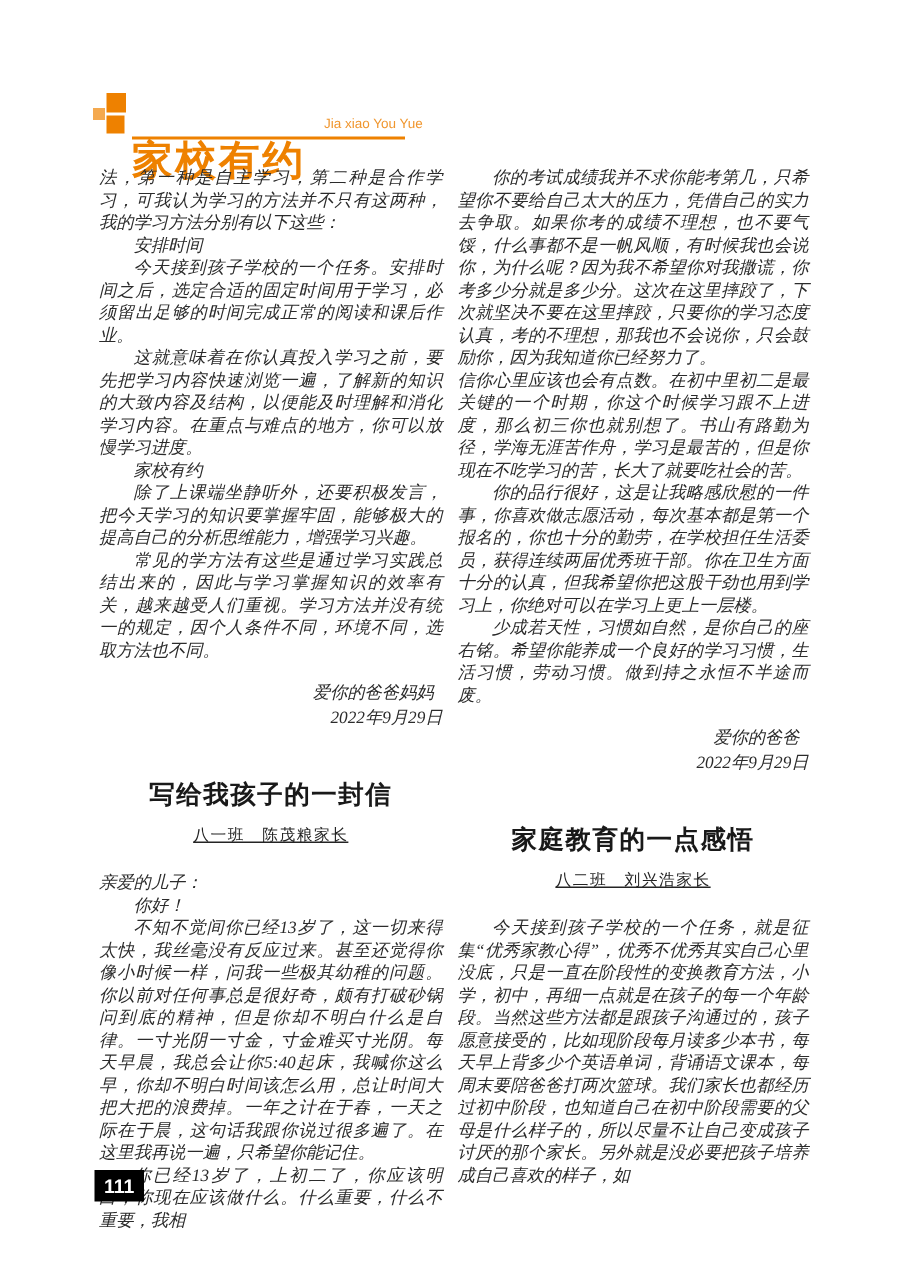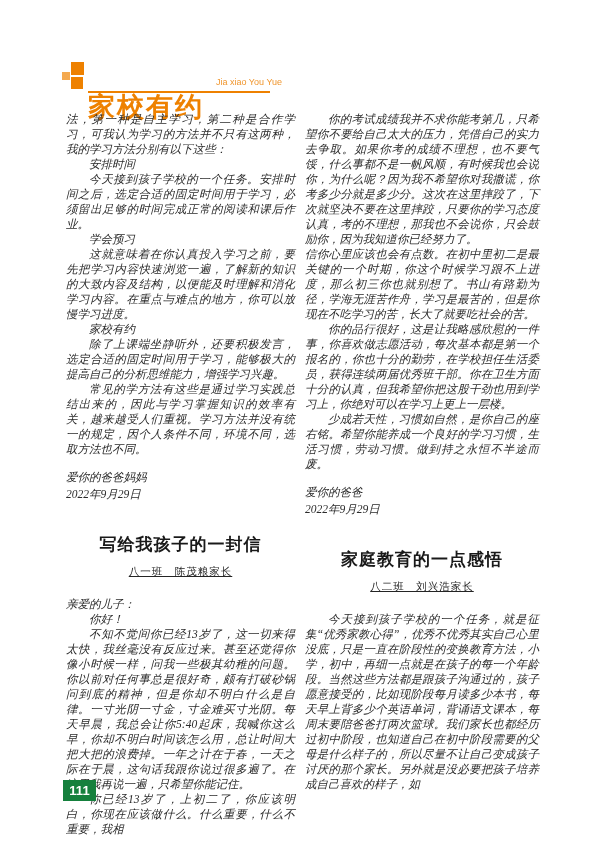--- a/index.html
+++ b/index.html
@@ -32,38 +32,38 @@
   .col-left  { left:66px;  width:229px; }
   .col-right { left:305px; width:234px; }
 
   .body {
     margin:0; font-size:11.5px; line-height:15px;
     text-align:justify; font-style:italic; color:#2b2b2b;
   }
   .indent { text-indent:2em; }
 
   .sig { margin-top:12px; }
-  .sig p { margin:0; font-size:11.5px; line-height:17px; font-style:italic; }
+  .sig p { margin:0; font-size:11.5px; line-height:17px; text-align:right; font-style:italic; }
   .sig .sig-name { padding-right:6px; }
 
   .title {
     margin:30px 0 0 0; text-align:center;
     font-size:17px; font-weight:bold; font-style:normal;
     letter-spacing:1px; color:#191919;
   }
   .byline {
     margin:9px 0 0 0; text-align:center;
     font-size:10.5px; font-style:normal; color:#242424; letter-spacing:1px;text-decoration:underline;
   }
   .first-after-byline { margin-top:18px; }
 
   
   .page-badge {
     position:absolute; left:63px; top:780px; width:33px; height:21px;
-    background:#15803d; color:#ffffff; text-align:center; line-height:21px;
+    background:#000000; color:#ffffff; text-align:center; line-height:21px;
     font-family:"Liberation Sans","DejaVu Sans",sans-serif;
     font-size:13px; font-weight:bold;
   }
 </style>
 </head>
 <body>
 
 <div class="page">
 
   <div>
@@ -72,24 +72,23 @@
     <i class="sq sq3"></i>
     <div class="logo-cn">家校有约</div>
     <div class="logo-py">Jia xiao You Yue</div>
     <div class="logo-rule"></div>
   </div>
 
   <section class="col col-left">
     <p class="body">法，第一种是自主学习，第二种是合作学习，可我认为学习的方法并不只有这两种，我的学习方法分别有以下这些：</p>
     <p class="body indent">安排时间</p>
     <p class="body indent">今天接到孩子学校的一个任务。安排时间之后，选定合适的固定时间用于学习，必须留出足够的时间完成正常的阅读和课后作业。</p>
-    <p class="body indent">学会预习</p>
     <p class="body indent">这就意味着在你认真投入学习之前，要先把学习内容快速浏览一遍，了解新的知识的大致内容及结构，以便能及时理解和消化学习内容。在重点与难点的地方，你可以放慢学习进度。</p>
     <p class="body indent">家校有约</p>
-    <p class="body indent">除了上课端坐静听外，还要积极发言，选定合适的固定时间用于学习，能够极大的提高自己的分析思维能力，增强学习兴趣。</p>
+    <p class="body indent">除了上课端坐静听外，还要积极发言，把今天学习的知识要掌握牢固，能够极大的提高自己的分析思维能力，增强学习兴趣。</p>
     <p class="body indent">常见的学方法有这些是通过学习实践总结出来的，因此与学习掌握知识的效率有关，越来越受人们重视。学习方法并没有统一的规定，因个人条件不同，环境不同，选取方法也不同。</p>
 
     <div class="sig">
       <p class="sig-name">爱你的爸爸妈妈</p>
       <p>2022年9月29日</p>
     </div>
 
     <h2 class="title">写给我孩子的一封信</h2>
     <p class="byline">八一班　陈茂粮家长</p>
 

